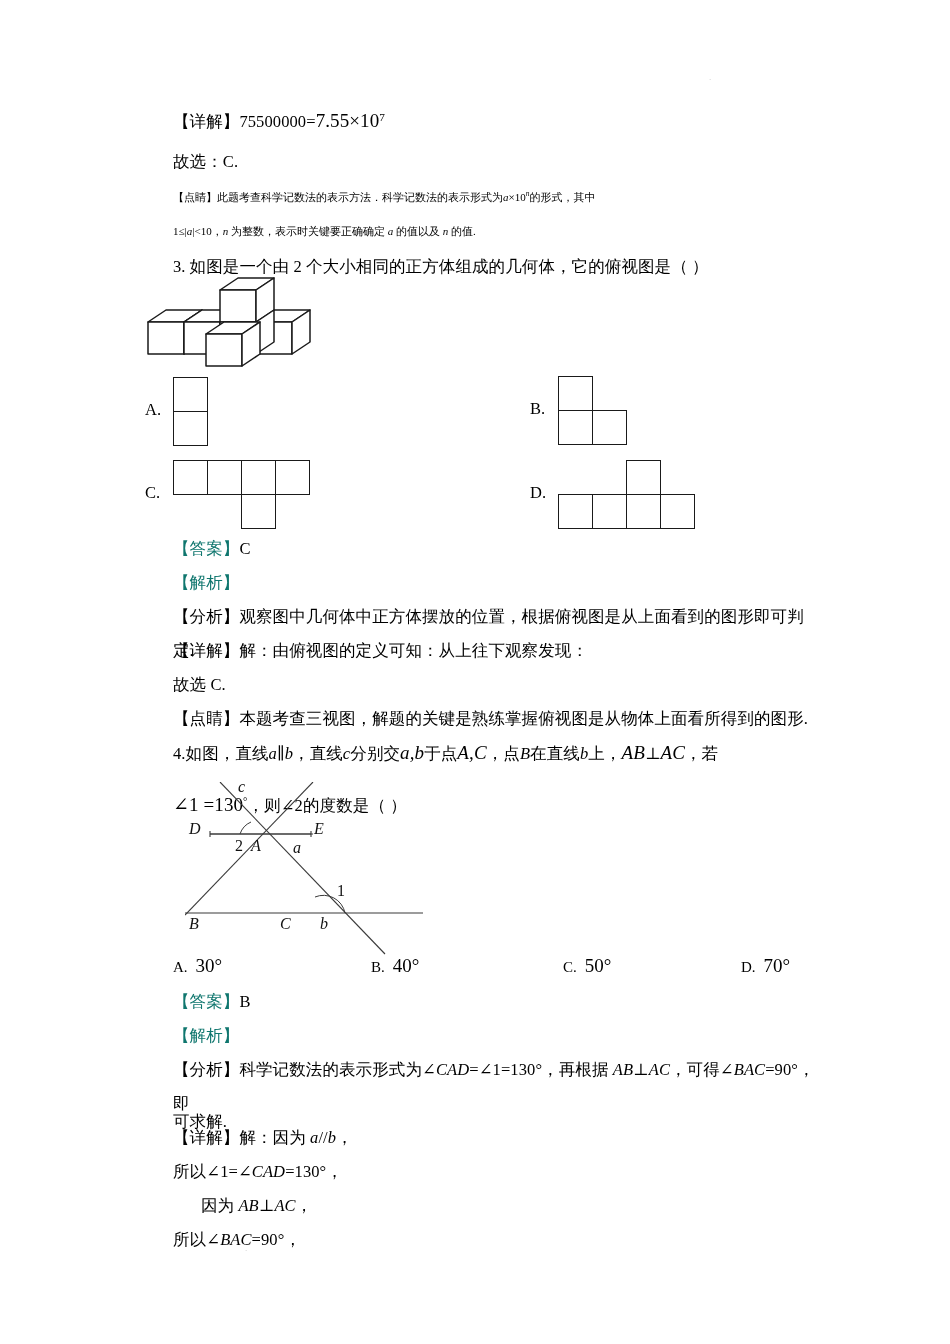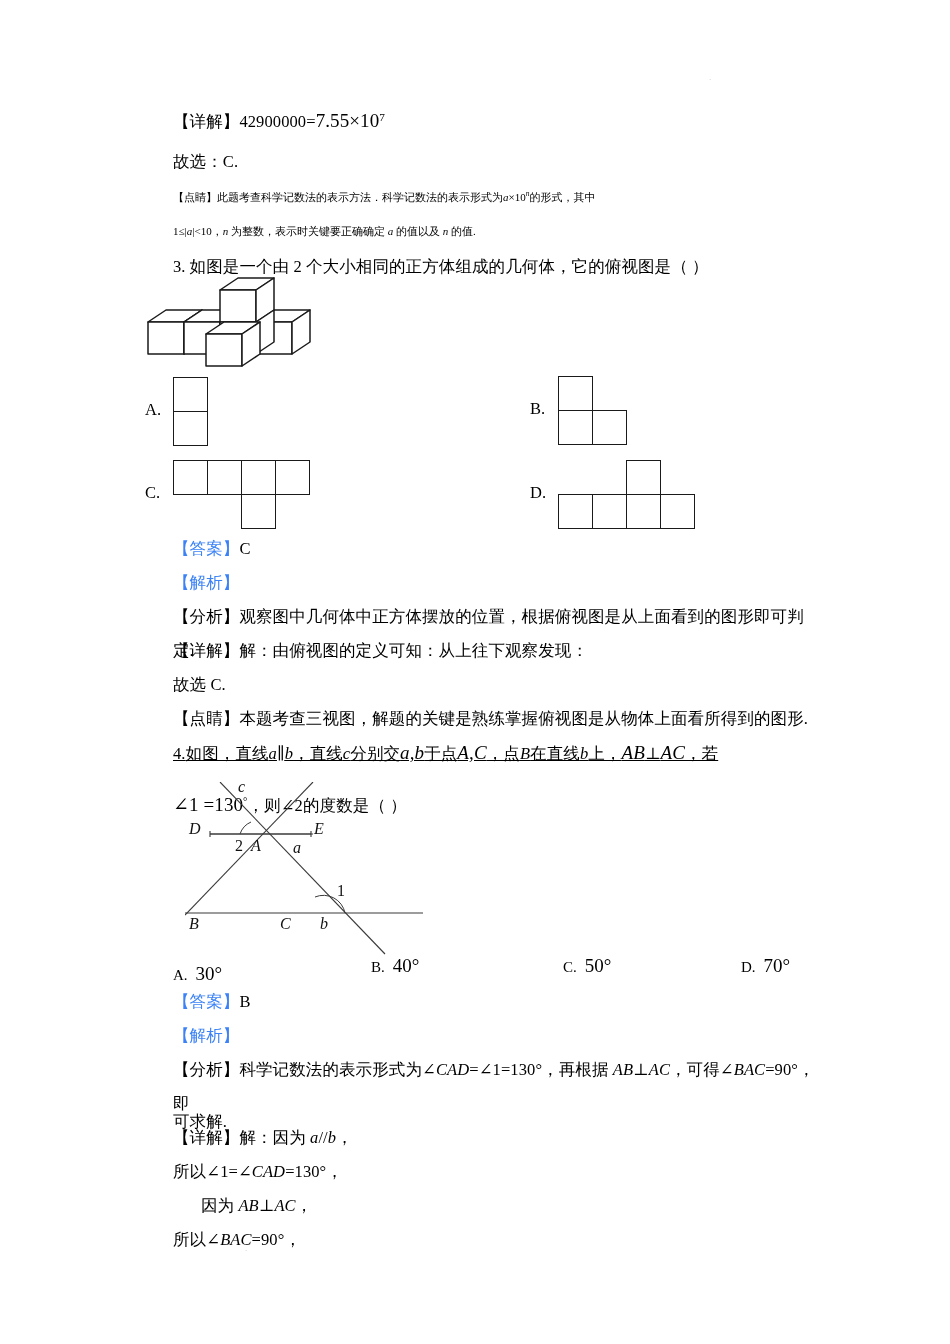--- a/index.html
+++ b/index.html
@@ -27,21 +27,21 @@
     line-height: 34px;
     white-space: normal;
     letter-spacing: 0.1px;
   }
   .para {
     font-size: 11px;
     line-height: 34px;
     text-align: justify;
     text-justify: inter-ideograph;
   }
-  .blue { color: #3b82f6; }
+  .blue { color: #0f766e; }
   .it { font-style: italic; }
   sup { font-size: 0.68em; vertical-align: super; line-height: 0; }
   .bigmath { font-size: 19px; }
 
   
   .fig3d {
     position: absolute;
     left: 145px;
     top: 277px;
     width: 190px;
@@ -101,21 +101,21 @@
 </style>
 </head>
 <body>
 
 <div class="page">
 
   <div class="faint" style="left:709px; top:72px;">.</div>
   <div class="faint" style="left:245px; top:1243px;">.</div>
 
   <div class="txtblock" style="top:104px;">
-    <span class="line"><span>【详解】</span><span>42900000=</span><span class="bigmath">7.55</span><span class="bigmath">×</span><span class="bigmath">10</span><sup>7</sup></span>
+    <span class="line"><span>【详解】</span><span>75500000=</span><span class="bigmath">7.55</span><span class="bigmath">×</span><span class="bigmath">10</span><sup>7</sup></span>
   </div>
 
   <div class="txtblock" style="top:145px;">
     <span class="line">故选：C.</span>
   </div>
 
   <div class="txtblock" style="top:180px;">
     <div class="para"><span>【点睛】</span><span>此题考查科学记数法的表示方法．科学记数法的表示形式为</span><span class="it">a</span><span>×10</span><sup class="it">n</sup><span>的形式，其中</span></div>
     <div class="para"><span>1≤|</span><span class="it">a</span><span>|&lt;10，</span><span class="it">n</span><span> 为整数，表示时关键要正确确定 </span><span class="it">a</span><span> 的值以及 </span><span class="it">n</span><span> 的值.</span></div>
   </div>
@@ -198,21 +198,21 @@
   <div class="txtblock" style="top:634px;">
     <span class="line">【详解】</span><span class="line">解：由俯视图的定义可知：从上往下观察发现：</span>
   </div>
   <div class="txtblock" style="top:702px;">
     <span class="line">【点睛】</span><span class="line">本题考查三视图，解题的关键是熟练掌握俯视图是从物体上面看所得到的图形.</span>
   </div>
   <div class="txtblock" style="top:668px;">
     <span class="line">故选 C.</span>
   </div>
 
-  <div class="txtblock" style="top:736px;text-decoration:underline;">
+  <div class="txtblock" style="top:736px;">
     <span class="line">4.</span><span class="line">如图，直线</span><span class="line it">a</span><span class="line">∥</span><span class="line it">b</span><span class="line">，直线</span><span class="line it">c</span><span class="line">分别交</span><span class="line it bigmath">a,b</span><span class="line">于点</span><span class="line it bigmath">A,C</span><span class="line">，点</span><span class="line it">B</span><span class="line">在直线</span><span class="line it">b</span><span class="line">上，</span><span class="line it bigmath">AB</span><span class="line">⊥</span><span class="line it bigmath">AC</span><span class="line">，若</span>
   </div>
   <div class="txtblock" style="top:788px;">
     <span class="line bigmath">∠1 =130</span><sup>°</sup><span class="line">，则∠2的度数是（   ）</span>
   </div>
 
   <div class="figgeo">
     <svg width="260" height="175" viewBox="0 0 260 175">
       <g stroke="#3a3a3a" stroke-width="1.1" fill="none">
 
@@ -243,21 +243,21 @@
     <div class="glabel" style="left:66px; top:55px;">A</div>
     <div class="glabel" style="left:108px;top:57px;">a</div>
     <div class="glabel" style="left:4px;  top:133px;">B</div>
     <div class="glabel" style="left:95px; top:133px;">C</div>
     <div class="glabel" style="left:135px;top:133px;">b</div>
     <div class="gnum" style="left:50px; top:55px;">2</div>
     <div class="gnum" style="left:152px;top:100px;">1</div>
   </div>
 
   <div class="choicesQ4">
-    <div class="choiceQ4" style="left:0px;   top:8px;text-align:center;"><span class="lab">A.</span>&nbsp;&nbsp;<span class="val">30°</span></div>
+    <div class="choiceQ4" style="left:0px;   top:0px;text-align:center;"><span class="lab">A.</span>&nbsp;&nbsp;<span class="val">30°</span></div>
     <div class="choiceQ4" style="left:198px; top:0px;"><span class="lab">B.</span>&nbsp;&nbsp;<span class="val">40°</span></div>
     <div class="choiceQ4" style="left:390px; top:0px;"><span class="lab">C.</span>&nbsp;&nbsp;<span class="val">50°</span></div>
     <div class="choiceQ4" style="left:568px; top:0px;"><span class="lab">D.</span>&nbsp;&nbsp;<span class="val">70°</span></div>
   </div>
 
   <div class="txtblock" style="top:985px;">
     <span class="line blue">【答案】</span><span class="line">B</span>
   </div>
   <div class="txtblock" style="top:1019px;">
     <span class="line blue">【解析】</span>

